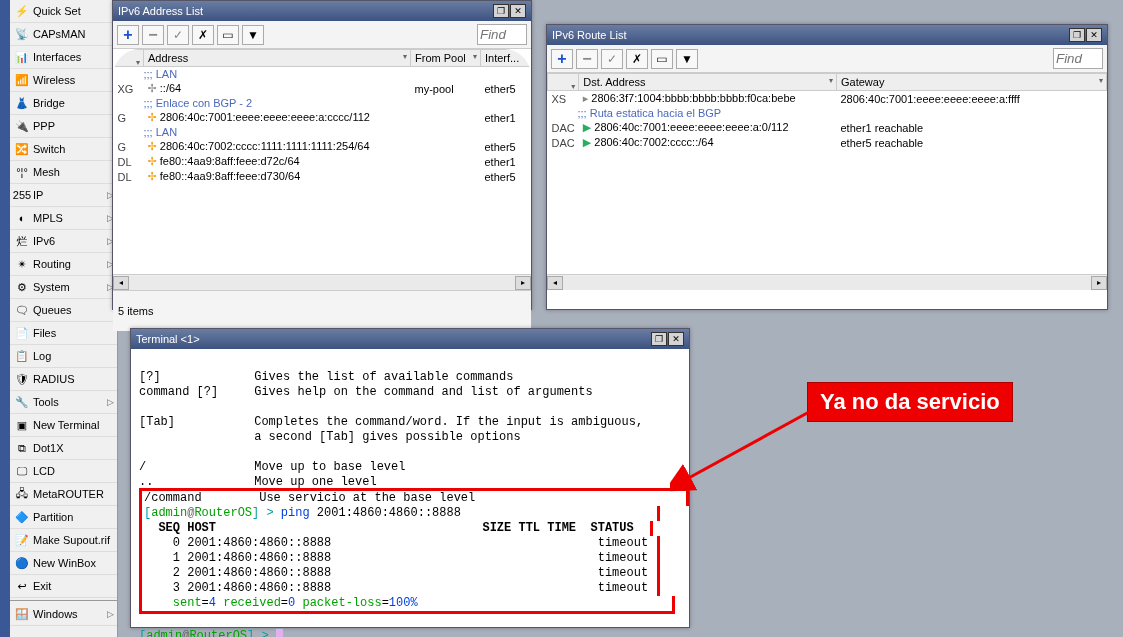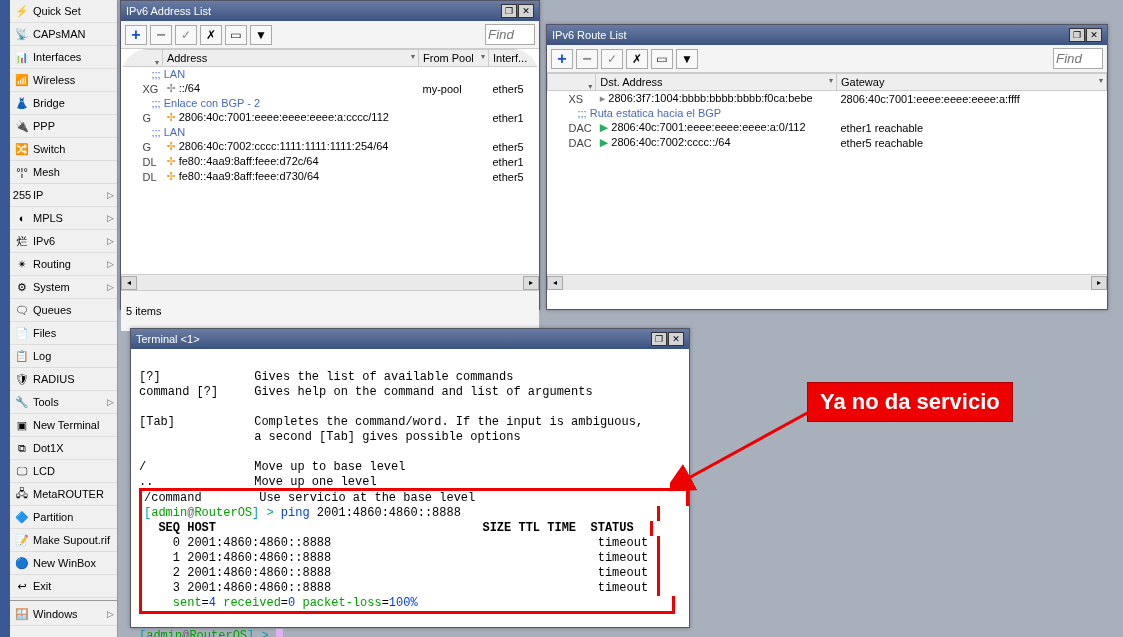--- a/index.html
+++ b/index.html
@@ -21,21 +21,21 @@
 .toolbar .tbtn.plus { color: #1a4fd6; font-weight: bold; font-size: 16px; }
 .toolbar .tbtn.minus { color: #888; font-size: 16px; font-weight: bold; }
 .toolbar .tbtn.check { color: #888; }
 .toolbar .find { margin-left: auto; width: 50px; border: 1px solid #aaa; padding: 2px; font-style: italic; color: #888; background: #fff; }
 
 .grid { width: 100%; border-collapse: collapse; }
 .grid th { background: #eee; border: 1px solid #ccc; padding: 2px 4px; text-align: left; font-weight: normal; font-size: 11px; position: relative; }
 .grid th::after { content: "▾"; position: absolute; right: 3px; font-size: 8px; color: #666; }
 .grid td { border: 0; padding: 1px 4px; font-size: 11px; white-space: nowrap; }
 .grid tr.section td { color: #4a69bd; padding-left: 30px; }
-.grid tr.row td:first-child { padding-left: 21px; color: #444; width: 28px; margin-left: 34px; }
+.grid tr.row td:first-child { padding-left: 4px; color: #444; width: 28px; margin-left: 34px; }
 
 .winbox-footer { border-top: 1px solid #ccc; padding: 14px 5px; font-size: 11px; display: flex; justify-content: space-between; background: #f4f4f4; }
 
 .scroll-x { display: flex; align-items: center; height: 16px; background: #eee; border-top: 1px solid #ccc; }
 .scroll-x .sbt { width: 16px; height: 14px; background: #ddd; border: 1px solid #aaa; display: flex; align-items: center; justify-content: center; font-size: 8px; }
 .scroll-x .strack { flex: 1; height: 14px; background: #eaeaea; }
 
 .term-body { background: #fff; padding: 6px 8px; font-family: 'Courier New', monospace; font-size: 12px; line-height: 15px; white-space: pre; }
 .term-blue { color: #0040e0; }
 .term-green { color: #00a000; }
@@ -163,21 +163,21 @@
       <span>Exit</span>
     </div>
     <div class="sidebar-hr"></div>
     <div class="sidebar-item">
       <span class="icn">🪟</span>
       <span>Windows</span>
       <span class="arrow">▷</span>
     </div>
   </div>
 
-<div class="winbox" style="left:120px; top:0; width:420px; height:310px;">
+<div class="winbox" style="left:112px; top:0; width:420px; height:310px;">
   <div class="winbox-title">
     <span>IPv6 Address List</span>
     <span class="btns">
       <span class="wb">❐</span>
       <span class="wb">✕</span>
     </span>
   </div>
   <div class="toolbar">
     <div class="tbtn plus">+</div>
     <div class="tbtn minus">−</div>

